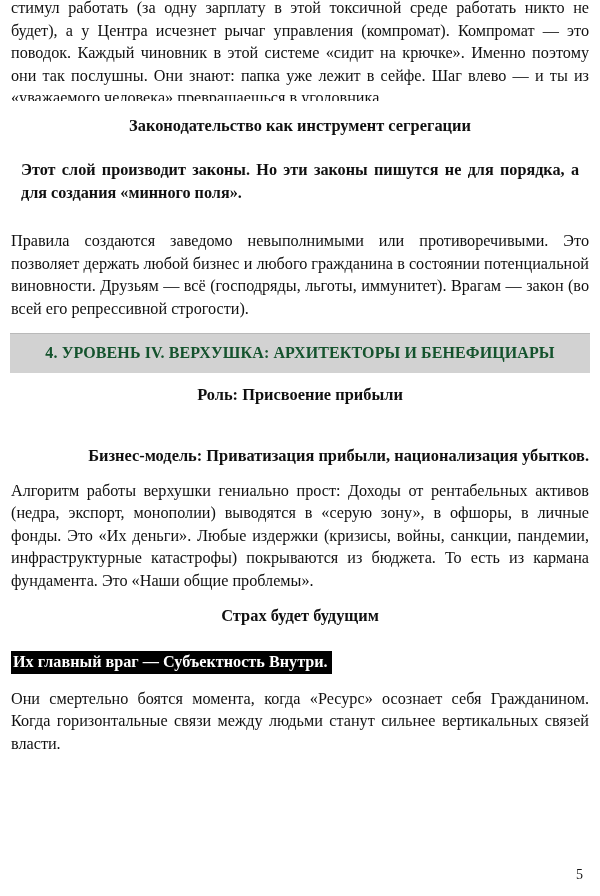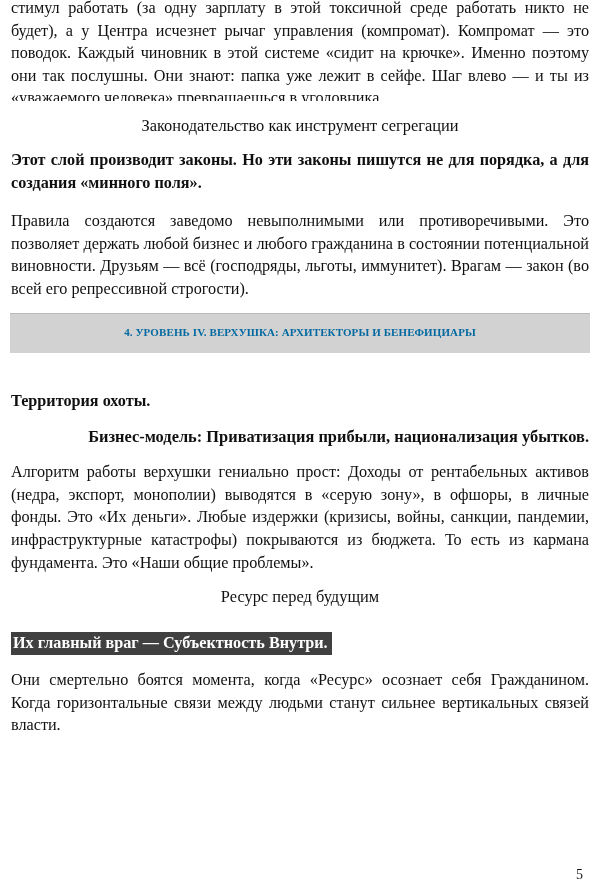--- a/index.html
+++ b/index.html
@@ -32,27 +32,27 @@
     text-justify: inter-word;
     margin: 0;
     hyphens: none;
   }
 
   .para-bold {
     font-size: 16.2px;
     line-height: 22.6px;
     text-align: justify;
     font-weight: bold;
-    margin: 0;
+    margin: 10px;
   }
 
   .heading-center {
     font-size: 16.4px;
     line-height: 21px;
-    font-weight: normal;
+    font-weight: bold;
     text-align: center;
     margin: 0;
   }
 
   
   .top-clip {
     overflow: hidden;
     height: 104px;
     margin-top: -3px;
   }
@@ -65,32 +65,32 @@
   
   .section-banner {
     background: #d2d2d2;
     border-top: 1px solid #b9b9b9;
     padding: 7px 14px 9px 14px;
     margin: 0 -1px;
     box-sizing: border-box;
   }
   .section-banner .banner-text {
     display: block;
-    font-size: 11px;
+    font-size: 16px;
     line-height: 23px;
     font-weight: bold;
     text-align: center;
-    color: #0369a1;
+    color: #14532d;
     letter-spacing: 0.1px;
   }
 
   
   .highlight-red {
     display: inline-block;
-    background: #404040;
+    background: #000000;
     color: #ffffff;
     font-weight: bold;
     font-size: 16.2px;
     line-height: 20px;
     padding: 1px 4px 2px 2px;
     white-space: nowrap;
   }
 
   
   .page-number {
@@ -132,39 +132,39 @@
   <p class="para">Правила создаются заведомо невыполнимыми или противоречивыми. Это позволяет держать любой бизнес и любого гражданина в состоянии потенциальной виновности. Друзьям — всё (господряды, льготы, иммунитет). Врагам — закон (во всей его репрессивной строгости).</p>
 
   <div class="gap-12"></div>
 
   <div class="section-banner">
     <span class="banner-text">4. УРОВЕНЬ IV. ВЕРХУШКА: АРХИТЕКТОРЫ И БЕНЕФИЦИАРЫ</span>
   </div>
 
   <div class="gap-11"></div>
 
+  <h3 class="heading-center">Роль: Присвоение прибыли</h3>
 
   <div class="gap-13"></div>
 
 
   <div class="gap-13"></div>
 
-  <p class="para-bold">Территория охоты.</p>
 
   <div class="gap-14"></div>
 
   <h3 class="indent-center">Бизнес-модель: Приватизация прибыли, национализация убытков.</h3>
 
   <div class="gap-13"></div>
 
   <p class="para">Алгоритм работы верхушки гениально прост: Доходы от рентабельных активов (недра, экспорт, монополии) выводятся в «серую зону», в офшоры, в личные фонды. Это «Их деньги». Любые издержки (кризисы, войны, санкции, пандемии, инфраструктурные катастрофы) покрываются из бюджета. То есть из кармана фундамента. Это «Наши общие проблемы».</p>
 
   <div class="gap-12"></div>
 
-  <h3 class="heading-center">Ресурс перед будущим</h3>
+  <h3 class="heading-center">Страх будет будущим</h3>
 
   <div class="gap-13"></div>
 
 
   <div class="gap-12"></div>
 
   <div>
     <span class="highlight-red">Их главный враг — Субъектность Внутри.</span>
   </div>
 

